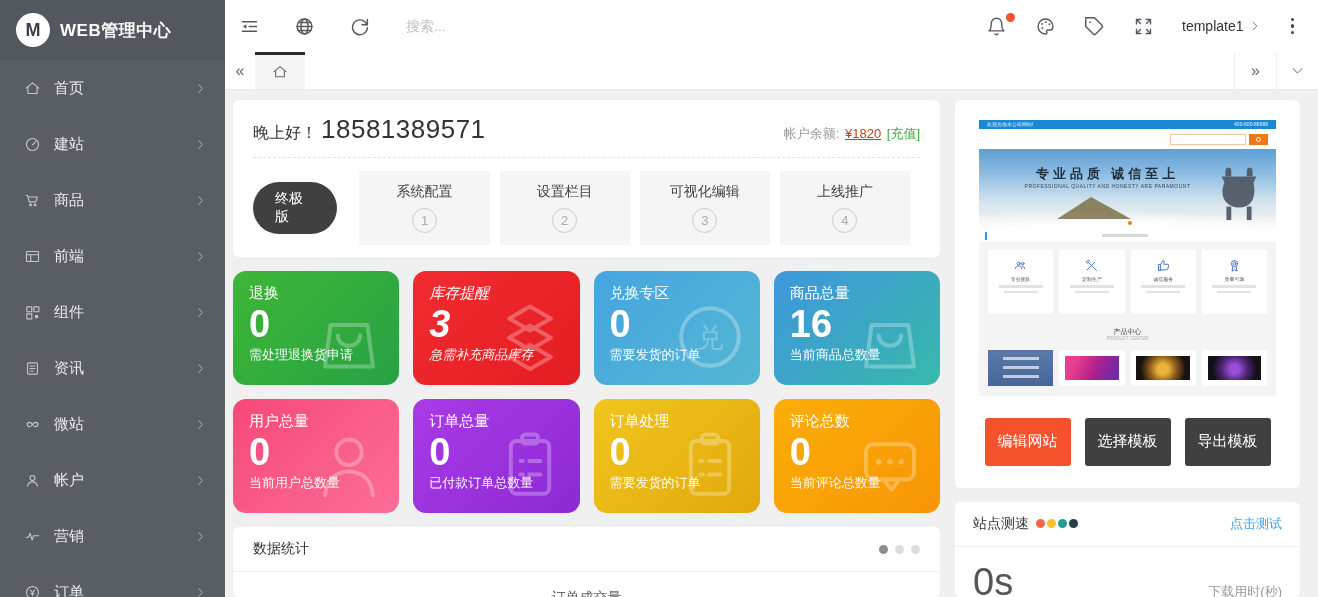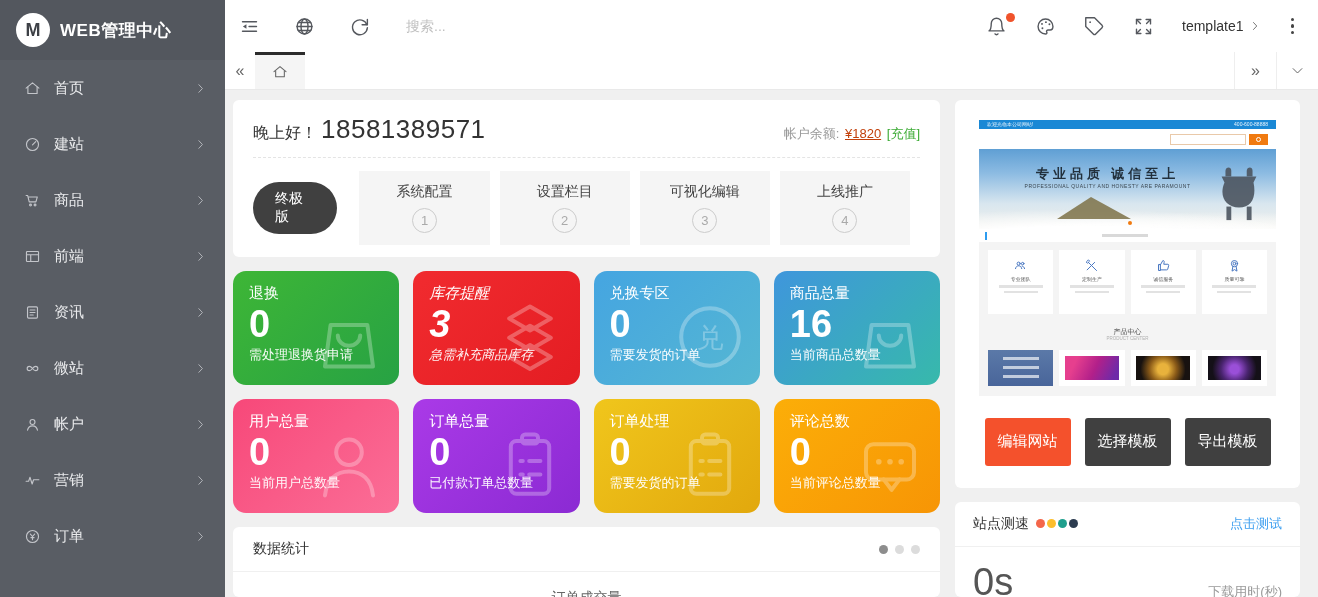--- a/index.html
+++ b/index.html
@@ -204,20 +204,36 @@
       <span class="mi-label">前端</span>
       <span class="mi-chev">
           <svg class="i" viewBox="0 0 24 24" stroke-width="2.2">
             <polyline points="9 5 15.5 12 9 19"></polyline>
           </svg>
         </span>
     </li>
     <li class="menu-item">
       <span class="mi-icon">
           <svg class="i" viewBox="0 0 24 24">
+            <rect x="4" y="4" width="7" height="7"></rect>
+            <rect x="4" y="14" width="7" height="7"></rect>
+            <rect x="14" y="4" width="7" height="7"></rect>
+            <rect x="15.5" y="15.5" width="4.5" height="4.5" fill="currentColor" stroke="none"></rect>
+          </svg>
+        </span>
+      <span class="mi-label">组件</span>
+      <span class="mi-chev">
+          <svg class="i" viewBox="0 0 24 24" stroke-width="2.2">
+            <polyline points="9 5 15.5 12 9 19"></polyline>
+          </svg>
+        </span>
+    </li>
+    <li class="menu-item">
+      <span class="mi-icon">
+          <svg class="i" viewBox="0 0 24 24">
             <rect x="5" y="4" width="14" height="16" rx="1.5"></rect>
             <path d="M8.5 8.5h7M8.5 12h7M8.5 15.5h4.5"></path>
           </svg>
         </span>
       <span class="mi-label">资讯</span>
       <span class="mi-chev">
           <svg class="i" viewBox="0 0 24 24" stroke-width="2.2">
             <polyline points="9 5 15.5 12 9 19"></polyline>
           </svg>
         </span>

